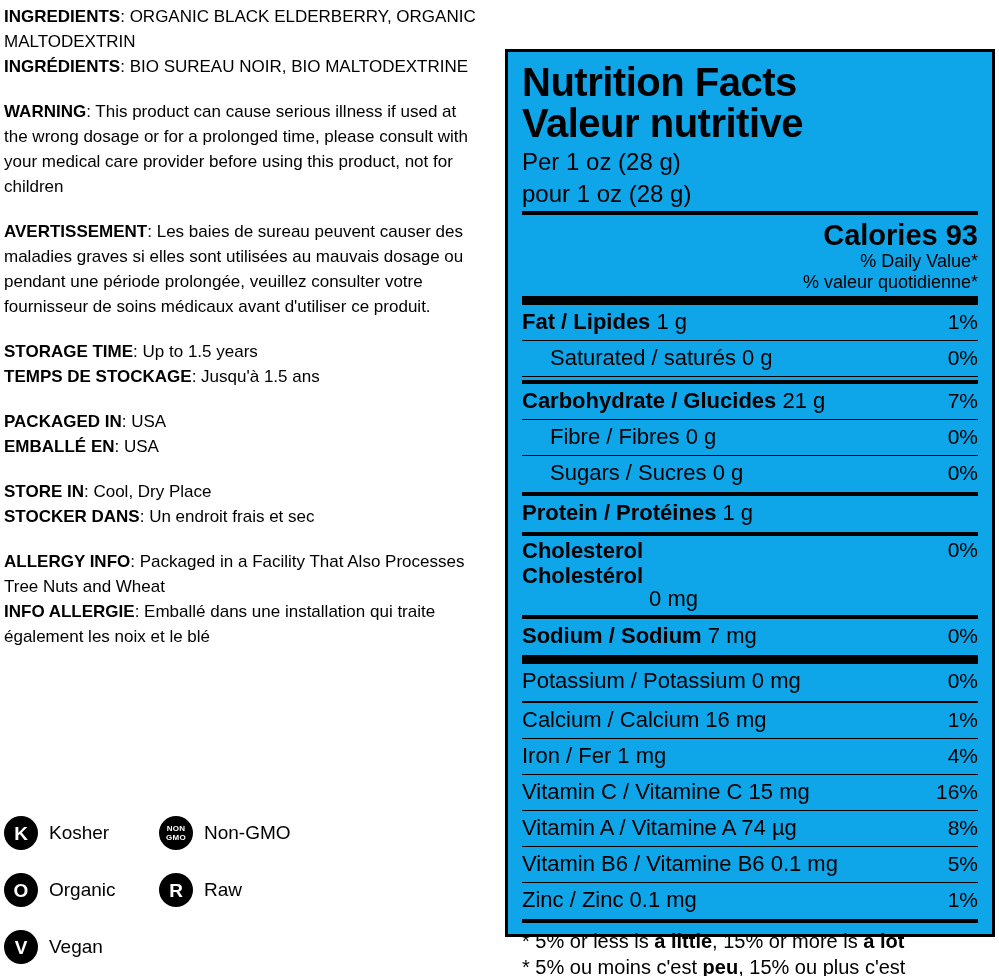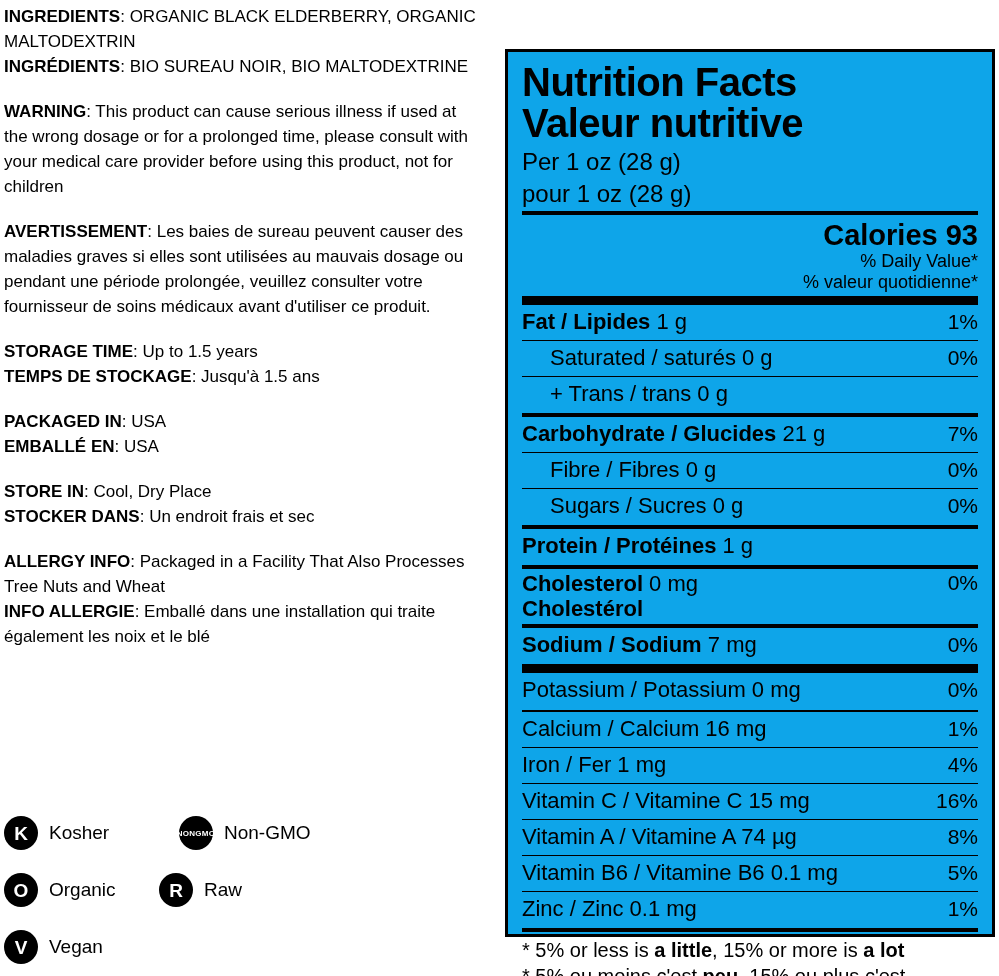--- a/index.html
+++ b/index.html
@@ -56,24 +56,23 @@
     align-items: center;
     justify-content: center;
     font-weight: bold;
     font-size: 19px;
     flex: 0 0 auto;
     line-height: 1;
   }
   .badge-circle.small-text {
     font-size: 8px;
     font-weight: bold;
-    flex-direction: row;
+    flex-direction: column;
     line-height: 9px;
     letter-spacing: 0.3px;
-    margin-left: 20px;
   }
   .badge-label {
     margin-left: 11px;
     font-size: 19px;
   }
 
   
   .nf-panel {
     position: absolute;
     left: 505px;
@@ -136,21 +135,21 @@
     display: flex;
     justify-content: space-between;
     align-items: flex-start;
     font-size: 22px;
     padding-top: 2px;
   }
   .chol-names {
     font-weight: bold;
     line-height: 25px;
   }
-  .chol-amt { font-weight: normal; margin-left: 6px; flex: 1; }
+  .chol-amt { font-weight: normal; margin-left: 6px; flex: 1; margin-top: 48px; }
   .chol-pct { font-size: 21px; }
 
   .footnote {
     font-size: 20px;
     line-height: 26px;
     margin-top: 5px;
   }
   .footnote b { font-weight: bold; }
 </style>
 </head>
@@ -254,24 +253,20 @@
     <span class="pct">1%</span>
   </div>
   <div class="rule-hair"></div>
 
   <div class="nf-line indent">
     <span class="nm">Saturated / saturés 0 g</span>
     <span class="pct">0%</span>
   </div>
   <div class="rule-hair"></div>
 
-  <div class="nf-line indent">
-    <span class="nm">+ Trans / trans 0 g</span>
-    <span class="pct"></span>
-  </div>
   <div class="rule-med"></div>
 
   <div class="nf-line bold">
     <span class="nm"><span>Carbohydrate / Glucides</span> <span class="amt">21 g</span></span>
     <span class="pct">7%</span>
   </div>
   <div class="rule-hair"></div>
 
   <div class="nf-line indent">
     <span class="nm">Fibre / Fibres 0 g</span>

